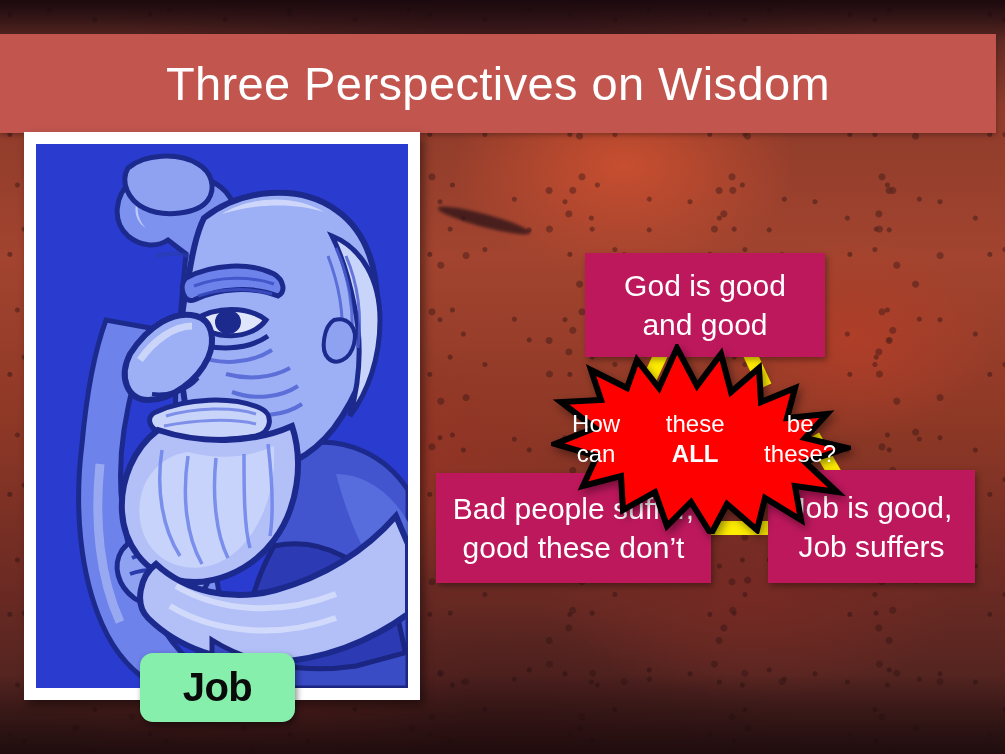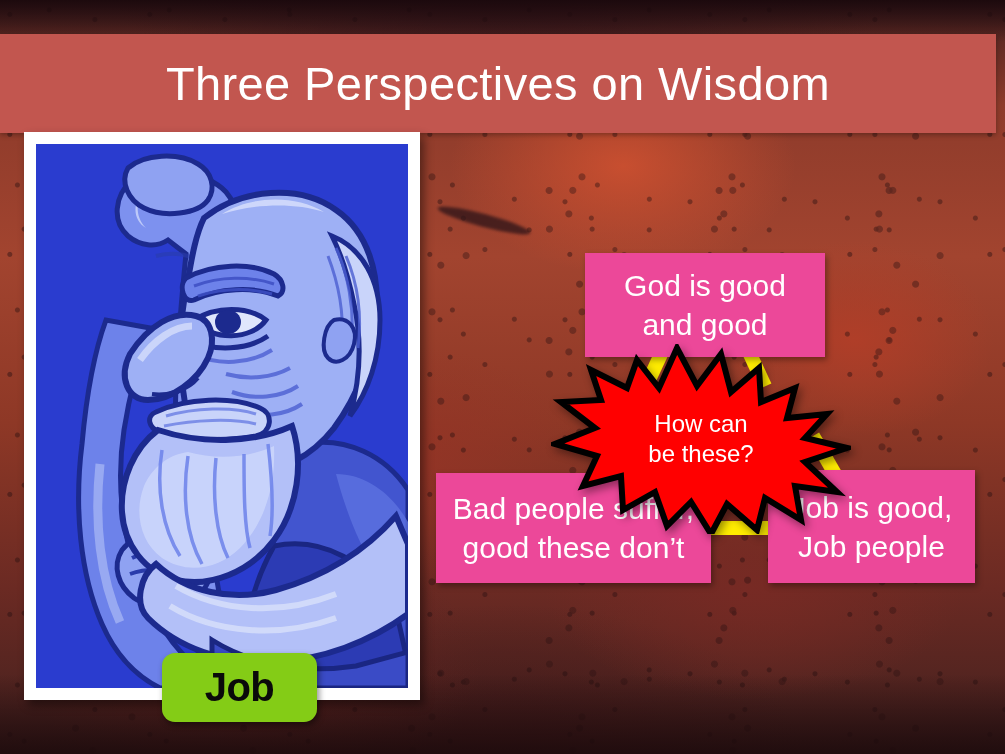--- a/index.html
+++ b/index.html
@@ -130,42 +130,42 @@
     width: 372px;
     height: 544px;
     background: #1f2fc4;
     overflow: hidden;
   }
   .photo-inner svg { display: block; }
 
   
   .job-caption {
     position: absolute;
-    left: 162px;
+    left: 140px;
     top: 653px;
     width: 155px;
     height: 69px;
-    background: #84cc16;
+    background: #86efac;
     border-radius: 13px;
     display: flex;
     align-items: center;
     justify-content: center;
     box-shadow: 2px 3px 6px rgba(0,0,0,0.45);
   }
   .job-caption span {
     color: #0a0a0a;
     font-size: 40px;
     font-weight: 700;
     letter-spacing: -0.5px;
   }
 
   
   .stmt {
     position: absolute;
-    background: #ec4899;
+    background: #be185d;
     display: flex;
     align-items: center;
     justify-content: center;
     text-align: center;
     color: #ffffff;
     font-size: 30px;
     line-height: 1.30;
     font-weight: 400;
     box-shadow: 2px 3px 6px rgba(0,0,0,0.35);
     padding: 16px 6px;
@@ -200,21 +200,21 @@
     top: 344px;
     width: 300px;
     height: 190px;
   }
   .starburst svg { display: block; filter: drop-shadow(3px 4px 4px rgba(0,0,0,0.40)); }
   .burst-text {
     position: absolute;
     left: 0; top: 0;
     width: 300px; height: 190px;
     display: flex;
-    flex-direction: column;
+    flex-direction: row;
     align-items: center;
     justify-content: center;
     color: #ffffff;
     font-size: 24px;
     line-height: 1.27;
     text-align: center;
     pointer-events: none;
   }
   .burst-text b { font-weight: 700; }
 </style>
@@ -370,30 +370,31 @@
   <div class="stmt stmt-left">
     <div>
       <div>Bad people suffer,</div>
       <div>good these don’t</div>
     </div>
   </div>
 
   <div class="stmt stmt-right">
     <div>
       <div>Job is good,</div>
-      <div>Job people</div>
+      <div>Job suffers</div>
     </div>
   </div>
 
   <div class="starburst">
     <svg width="300" height="190" viewBox="0 0 300 190" xmlns="http://www.w3.org/2000/svg">
       <polygon points="86,16 108,44 126,4 146,42 170,10 180,48 208,24 210,58 244,44 236,74
                        276,70 254,94 296,104 254,118 286,148 244,142 250,176 214,154 206,186
                        176,160 160,190 140,158 116,182 104,148 72,166 70,132 32,142 46,112
                        4,100 44,84 10,58 50,56 40,26 76,44" fill="#ff0000" stroke="#000000" stroke-width="6" stroke-linejoin="miter"></polygon>
     </svg>
     <div class="burst-text">
       <div>How can</div>
+      <div><span>these </span><b>ALL</b></div>
       <div>be these?</div>
     </div>
   </div>
 
 </div>
 
 </body></html>

